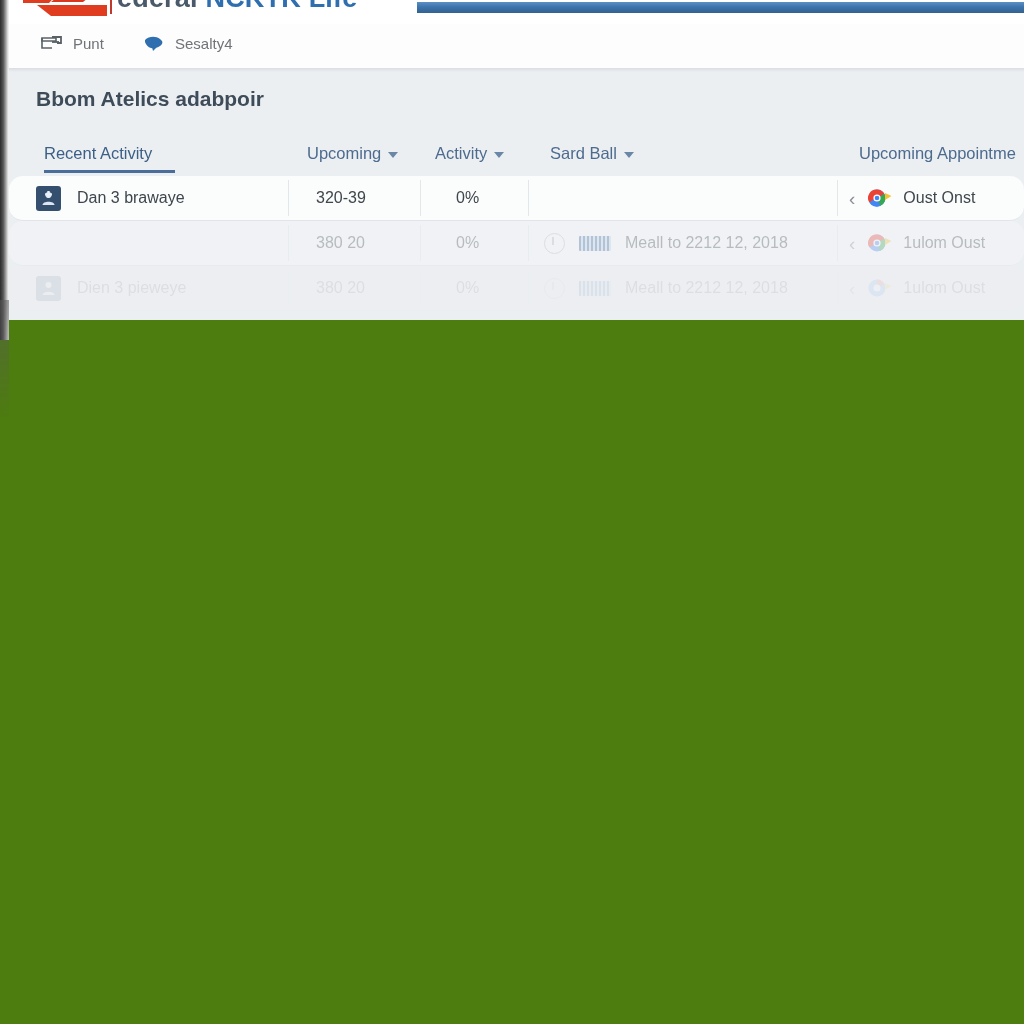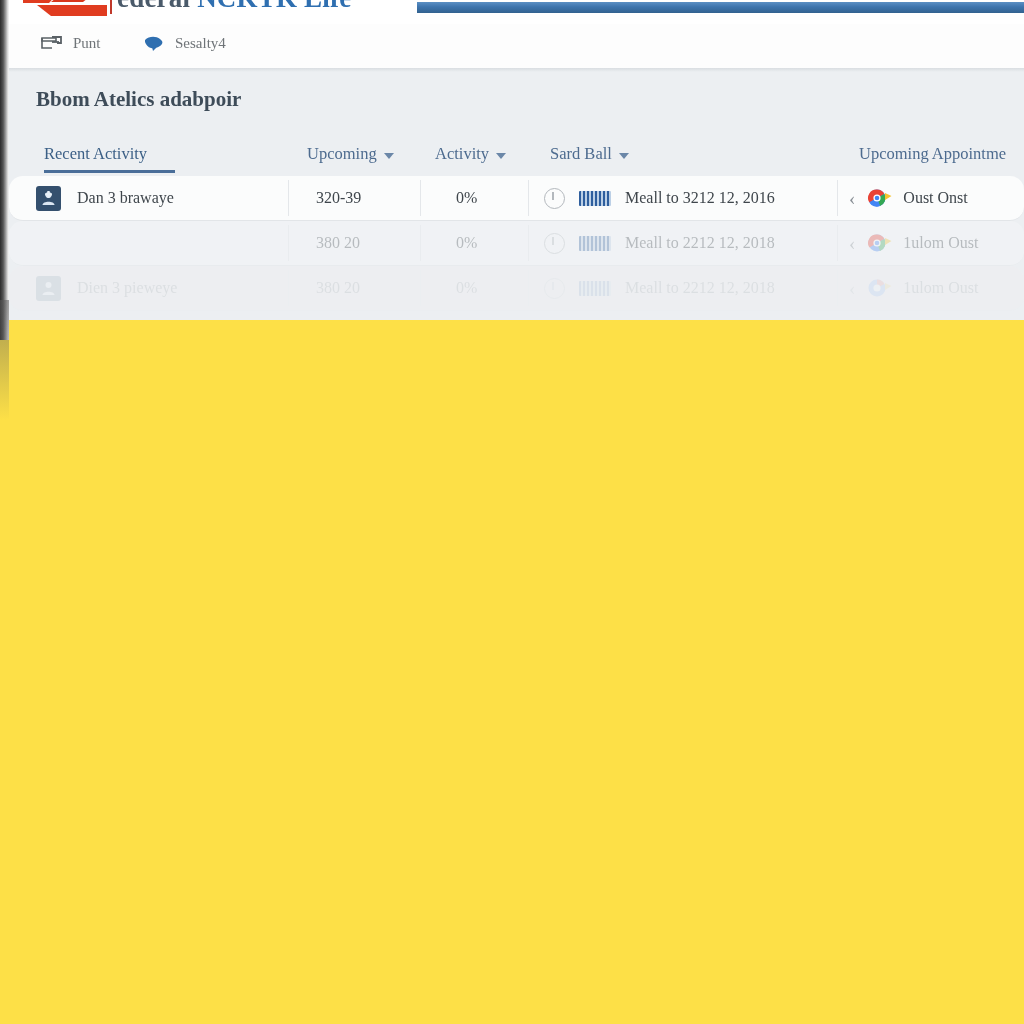--- a/index.html
+++ b/index.html
@@ -9,22 +9,21 @@
     height: 1024px;
     overflow: hidden;
     background: #ffffff;
     font-family: "Liberation Sans", sans-serif;
   }
 
   #app {
     position: relative;
     width: 1024px;
     height: 1024px;
-    background: #fde047;
-    font-family: Liberation Serif, serif;
+    background: #4d7c0f;
   }
 
   
   .window-edge {
     position: absolute;
     left: 0; top: 0;
     width: 9px; height: 340px;
     background: linear-gradient(to right, #2b2b2b 0%, #555 35%, #9a9a9a 62%, #e3e3e3 88%, #f5f5f5 100%);
     z-index: 40;
   }
@@ -343,25 +342,20 @@
               <path d="M2.5 15 C2.5 10.5, 14.5 10.5, 14.5 15 Z" fill="#dce7f2"></path>
               <path d="M7.3 1 h2.4 v2.2 h2.2 v2.4 h-2.2 v2.2 h-2.4 v-2.2 h-2.2 v-2.4 h2.2 z" fill="#e8f0f8"></path>
             </svg>
           </span>
           <span class="row-text">Dan 3 brawaye</span>
         </div>
 
         <div class="cell c2">320-39</div>
         <div class="cell c3">0%</div>
 
-        <div class="cell c4">
-          <span class="circle-ico"></span>
-          <span class="barcode"></span>
-          <span class="row-text">Meall to 3212 12, 2016</span>
-        </div>
 
         <div class="cell c5">
           <span class="chev-left">‹</span>
           <span class="chrome-ico">
             <svg width="26" height="22" viewBox="0 0 26 22">
               <circle cx="11" cy="11" r="8.5" fill="#4285f4"></circle>
               <path d="M11 2.5 A8.5 8.5 0 0 1 18.4 7 L11 11 Z" fill="#ea4335"></path>
               <path d="M3.3 15.5 A8.5 8.5 0 0 1 11 2.5 L11 11 Z" fill="#ea4335"></path>
               <path d="M18.4 7 A8.5 8.5 0 0 1 14 19 L11 11 Z" fill="#34a853"></path>
               <path d="M3.3 15.5 L11 11 L14 19 A8.5 8.5 0 0 1 3.3 15.5 Z" fill="#4285f4"></path>

